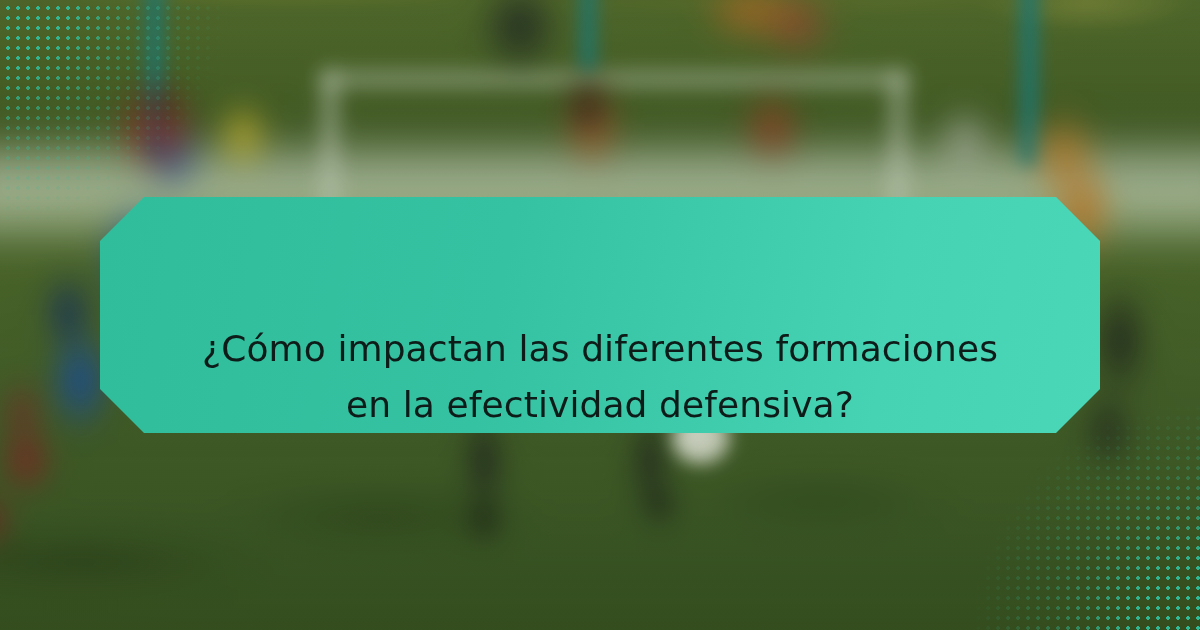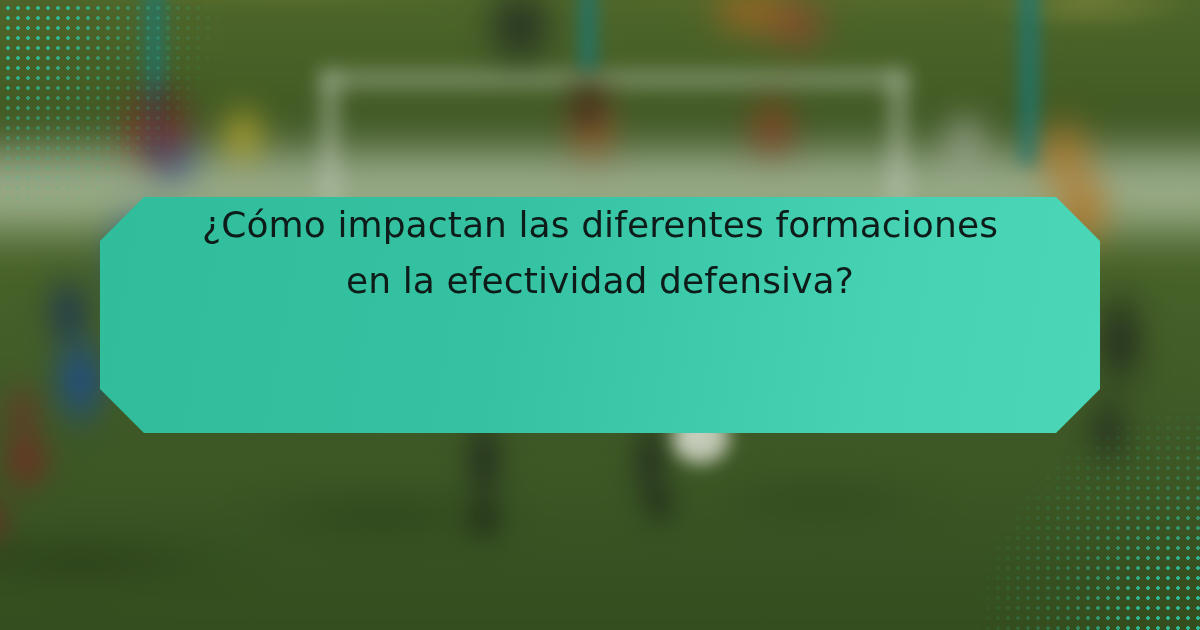--- a/index.html
+++ b/index.html
@@ -188,21 +188,21 @@
       100% 44px,
       100% calc(100% - 44px),
       calc(100% - 44px) 100%,
       44px 100%,
       0 calc(100% - 44px),
       0 44px
     );
     display: flex;
     flex-direction: column;
     align-items: center;
-    justify-content: flex-start;
+    justify-content: flex-end;
     box-sizing: border-box;
     padding: 0 85px;
   }
   .card-title {
     margin: 0;
     font-size: 36px;
     line-height: 56px;
     font-weight: 400;
     color: #0e1c19;
     text-align: center;

